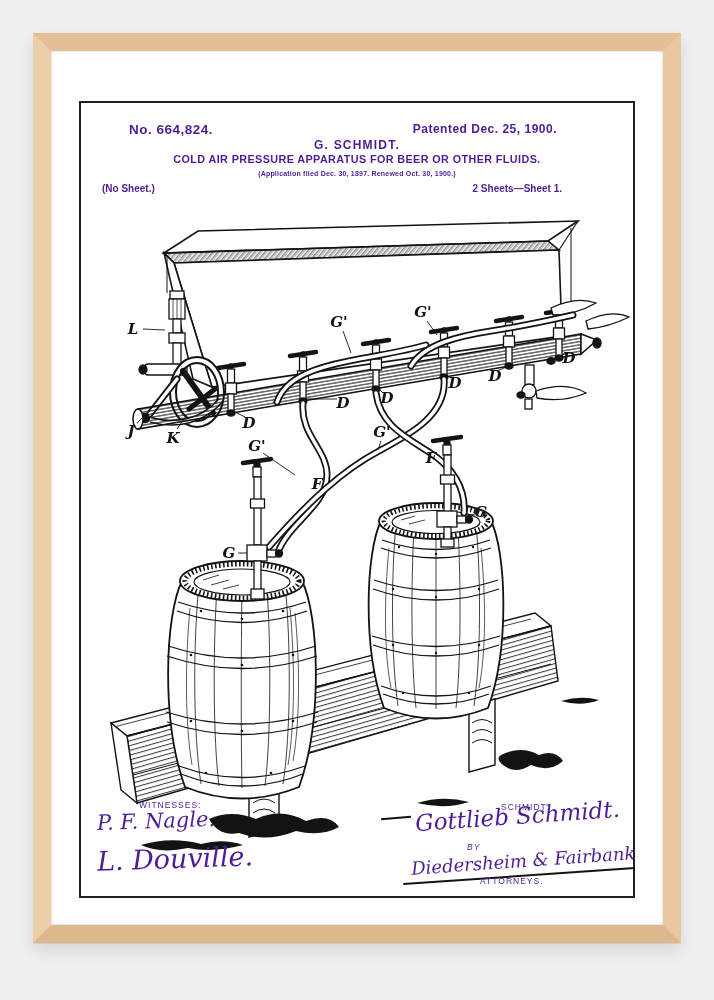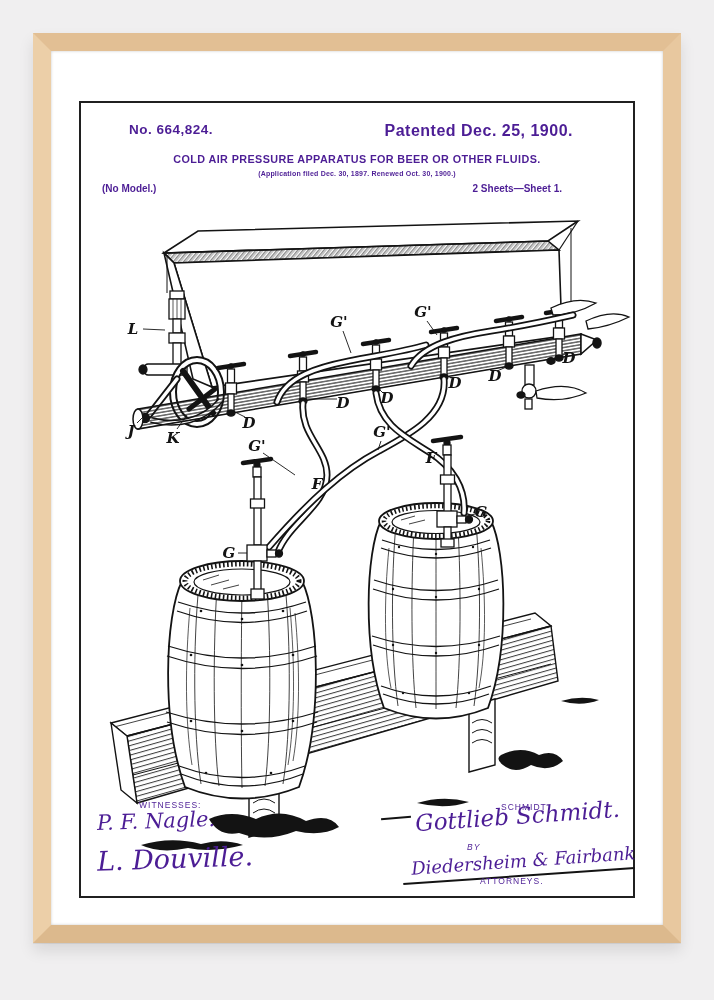--- a/index.html
+++ b/index.html
@@ -9,21 +9,21 @@
   .frame{position:absolute;left:33px;top:33px;width:648px;height:910px;box-sizing:border-box;
          border-top:18px solid #e2bf94;border-left:18px solid #eccfa8;
          border-right:18px solid #e8c89f;border-bottom:18px solid #dcb98d;
          box-shadow:0 8px 14px rgba(0,0,0,.10), 0 1px 0 rgba(0,0,0,.06);}
   .mat{position:absolute;inset:0;background:#ffffff;box-shadow:inset 0 0 3px rgba(0,0,0,.22);}
   
   .sheet{position:absolute;left:79px;top:101px;width:556px;height:797px;box-sizing:border-box;
          background:#fff;border:2px solid #202020;}
   .hdr{position:absolute;font-weight:700;white-space:nowrap;}
   .h-no{left:48px;top:19px;font-size:13.5px;letter-spacing:.5px;}
-  .h-pat{right:60px;top:19px;font-size:16px;letter-spacing:.5px;}
+  .h-pat{right:76px;top:19px;font-size:12px;letter-spacing:.5px;}
   .h-name{left:0;right:0;top:35px;text-align:center;font-size:12px;letter-spacing:1.2px;}
   .h-title{left:0;right:0;top:50px;text-align:center;font-size:10.8px;letter-spacing:.4px;}
   .h-app{left:0;right:0;top:67px;text-align:center;font-size:7px;letter-spacing:.2px;}
   .h-nomodel{left:21px;top:80px;font-size:10px;}
   .h-sheets{right:71px;top:80px;font-size:10px;}
   .fig-label{position:absolute;left:66px;top:88px;font-family:"DejaVu Serif",serif;
              font-style:italic;font-size:27px;letter-spacing:3px;}
   .drawing{position:absolute;left:0;top:0;}
   
   .sig{position:absolute;font-family:"DejaVu Serif",serif;font-style:italic;white-space:nowrap;}
@@ -45,23 +45,24 @@
 
 <div class="scene">
   <div class="frame">
     <div class="mat"></div>
   </div>
 
   <div class="sheet">
 
     <div class="hdr h-no">No. 664,824.</div>
     <div class="hdr h-pat">Patented Dec. 25, 1900.</div>
+    <div class="hdr h-name">G. SCHMIDT.</div>
     <div class="hdr h-title">COLD AIR PRESSURE APPARATUS FOR BEER OR OTHER FLUIDS.</div>
     <div class="hdr h-app">(Application filed Dec. 30, 1897.  Renewed Oct. 30, 1900.)</div>
-    <div class="hdr h-nomodel">(No Model.)</div>
+    <div class="hdr h-nomodel">(No Sheet.)</div>
     <div class="hdr h-sheets">2 Sheets—Sheet 1.</div>
 
 
     <svg class="drawing" width="552" height="793" viewBox="0 0 552 793">
       <defs>
         <pattern id="xh" width="4" height="4" patternUnits="userSpaceOnUse" patternTransform="rotate(40)">
           <path d="M0,0 L0,4" stroke="#131313" stroke-width="1"></path>
           <path d="M2,0 L2,4" stroke="#131313" stroke-width="0.5"></path>
         </pattern>
         <pattern id="mstripe" width="6" height="3.2" patternUnits="userSpaceOnUse" patternTransform="rotate(-9.6)">

